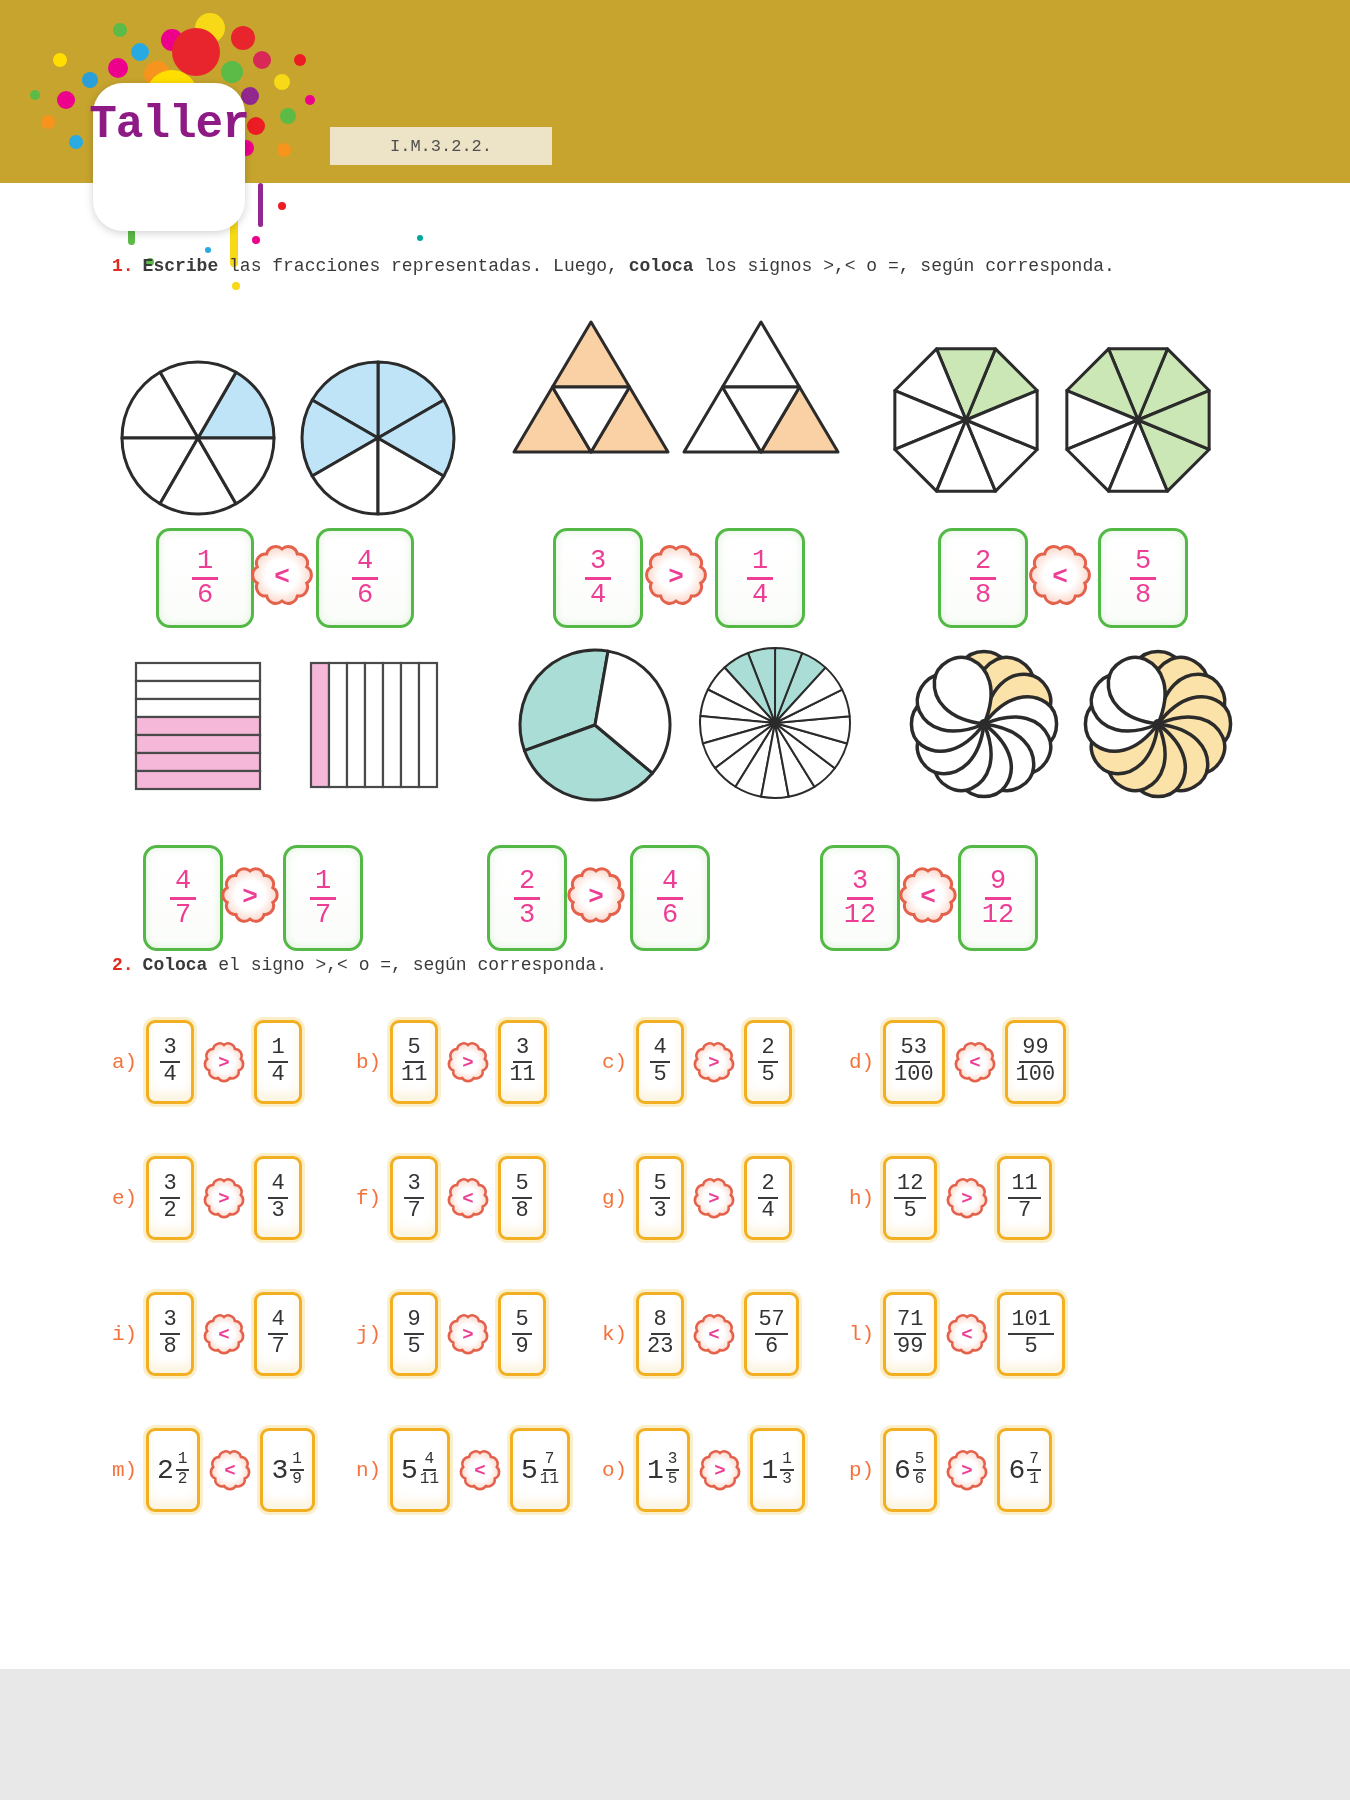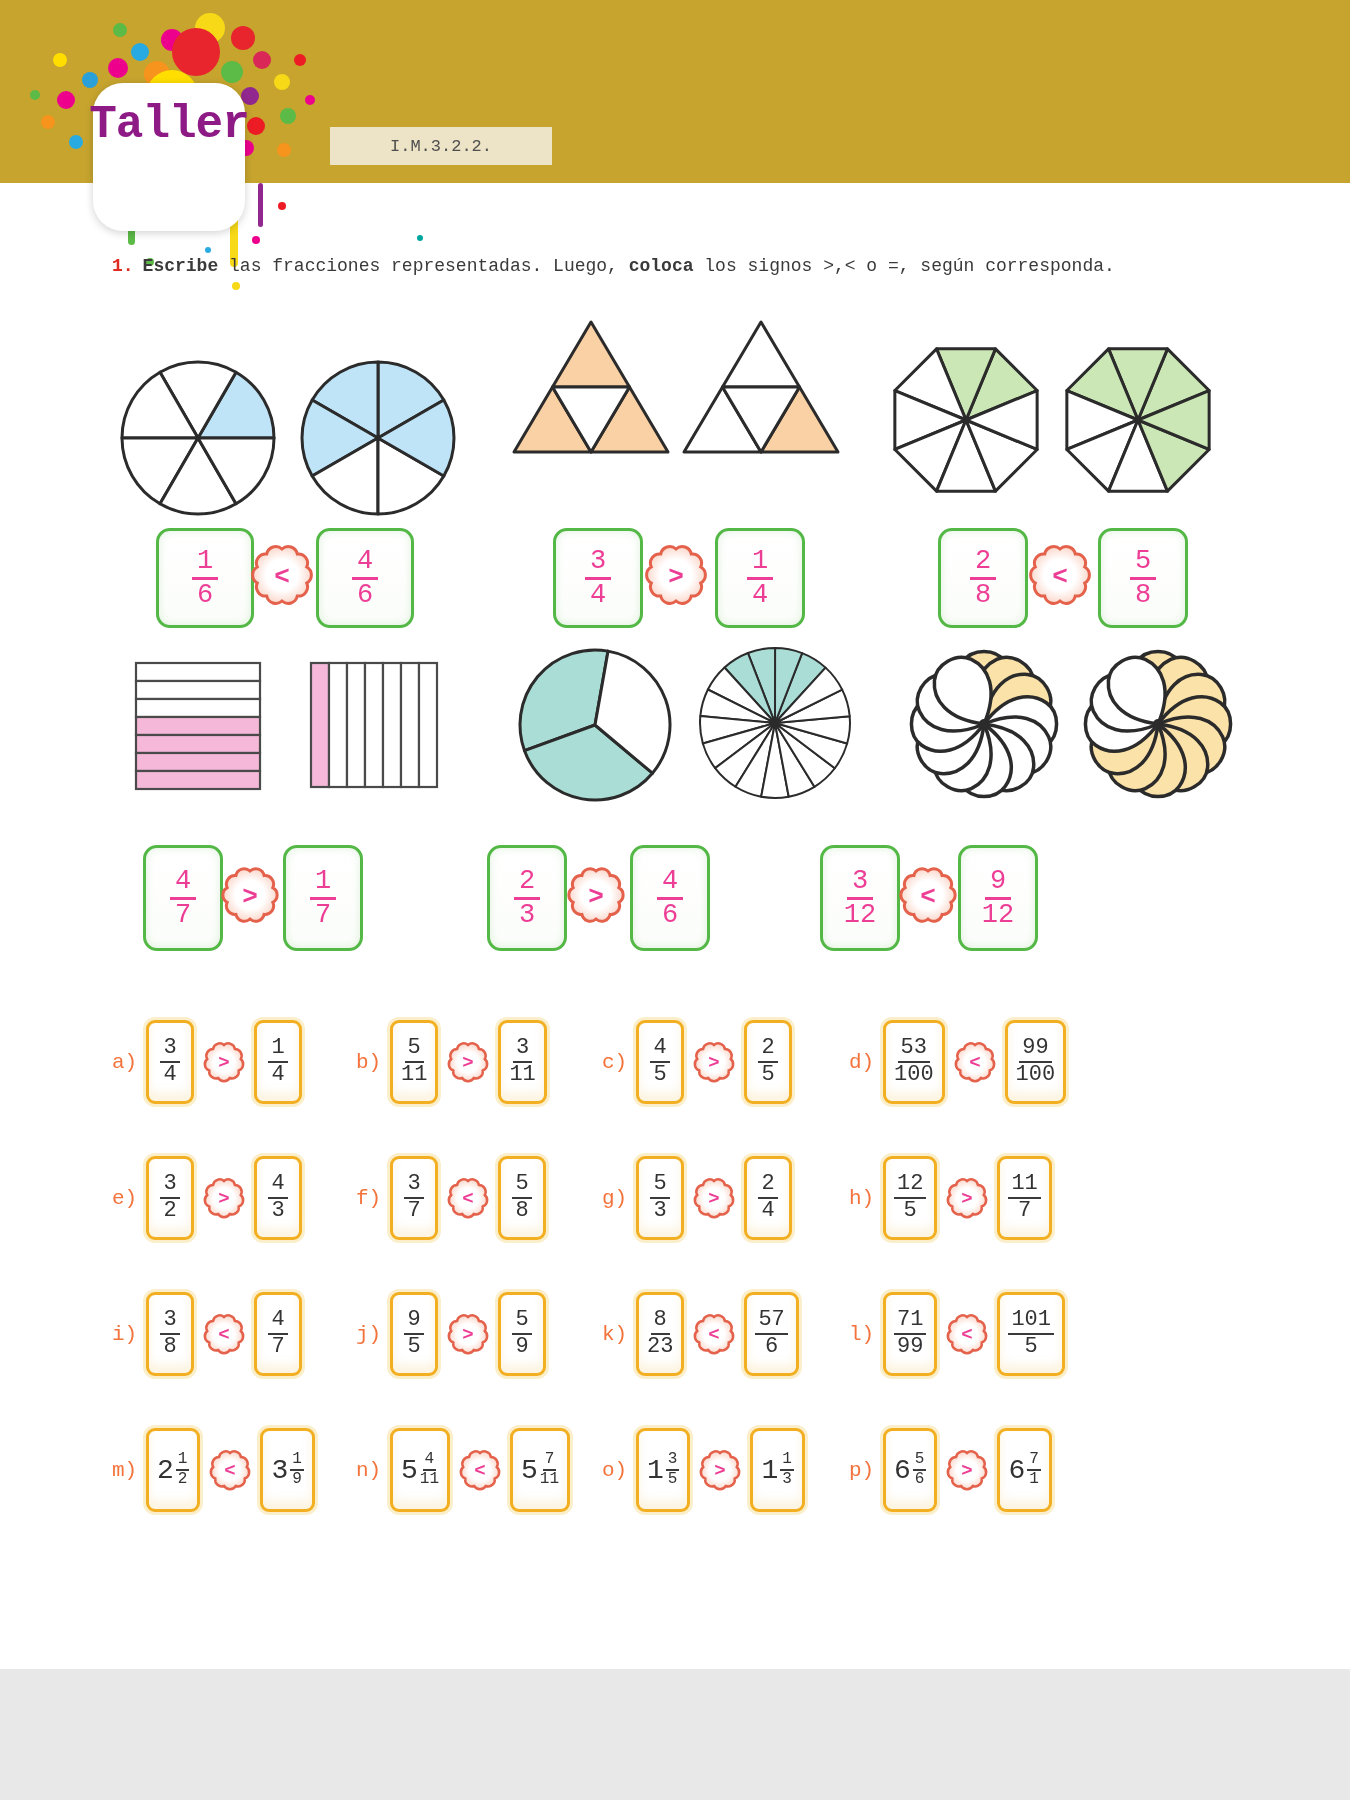--- a/index.html
+++ b/index.html
@@ -350,20 +350,23 @@
             <stop offset="0%" stop-color="#ffffff"></stop>
             <stop offset="55%" stop-color="#ffffff"></stop>
             <stop offset="100%" stop-color="#FBD9CD"></stop>
           </radialGradient>
         </defs>
         <path d="M29,5 A8.53,8.53 0 0 0 14.89,9.58 A8.53,8.53 0 0 0 6.17,21.58 A8.53,8.53 0 0 0 6.17,36.42 A8.53,8.53 0 0 0 14.89,48.42 A8.53,8.53 0 0 0 29,53 A8.53,8.53 0 0 0 43.11,48.42 A8.53,8.53 0 0 0 51.83,36.42 A8.53,8.53 0 0 0 51.83,21.58 A8.53,8.53 0 0 0 43.11,9.58 A8.53,8.53 0 0 0 29,5 Z" fill="url(#rg6)" stroke="#E4614B" stroke-width="3"></path>
         <text x="29" y="29" dy=".34em" text-anchor="middle" font-size="26" font-weight="bold" fill="#ED3E96">&lt;</text>
       </svg>
     </div>
 
+  <div class="instr" style="left:112px;top:955px">
+    <span class="no">2.</span><span id="instr2t"><b>Coloca</b><span> el signo &gt;,&lt; o =, según corresponda.</span></span>
+  </div>
 
   <div id="grid2">
       <div class="cell" style="left: 112px; top: 1020px;">
         <span class="lab">a)</span>
         <div class="card2">
           <span class="frac">
             <span class="num">3</span>
             <span class="den">4</span>
           </span>
         </div>

